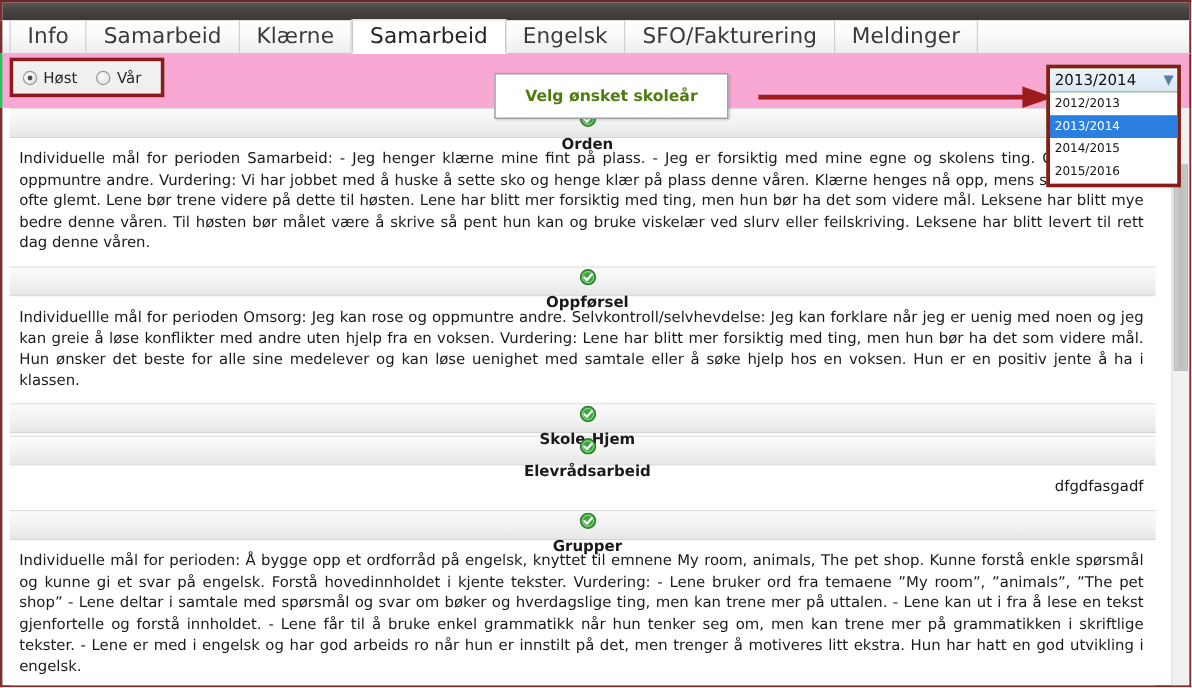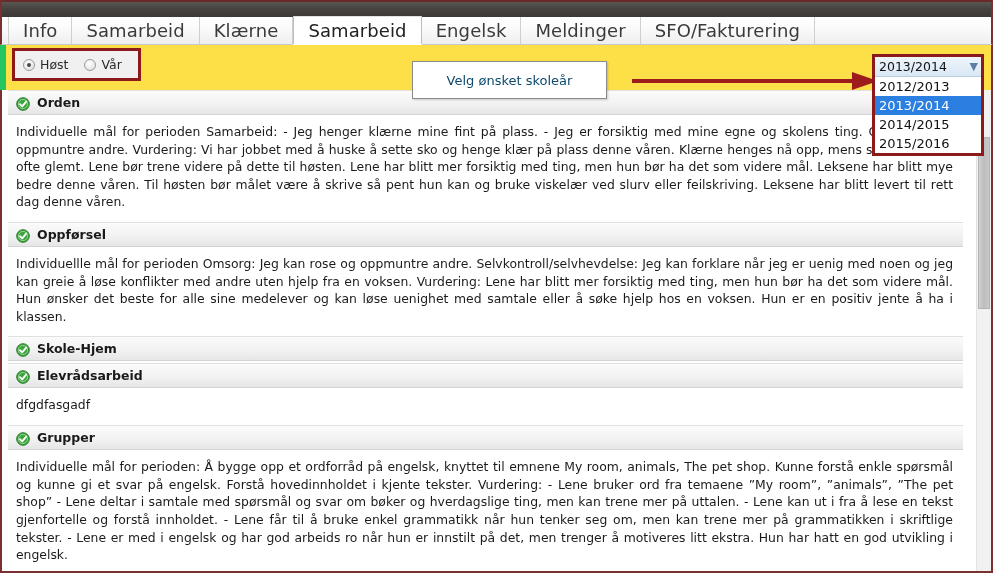--- a/index.html
+++ b/index.html
@@ -67,22 +67,22 @@
     margin-top: -1px;
     box-shadow: 0 1px 0 0 #ffffff;
     color: #222;
   }
 
   
   .toolbar {
     position: absolute;
     left: 0; top: 45px;
     width: 993px; height: 45px;
-    background: #fde047;
-    border-left: 6px solid #22c55e;
+    background: #f9a8d4;
+    border-left: 2px solid #22c55e;
     border-right: 2px solid #7a3030;
   }
 
   .period-box {
     position: absolute;
     left: 6px; top: 3px;
     width: 129px; height: 33px;
     border: 3px solid #8c1a1a;
     background: #f0f0f0;
     display: flex;
@@ -119,23 +119,24 @@
   .callout {
     position: absolute;
     left: 412px; top: 61px;
     width: 195px; height: 38px;
     background: #ffffff;
     border: 1px solid #8a8a8a;
     display: flex;
     align-items: center;
     justify-content: center;
     font-size: 13px;
-    color: #0c4a6e;
+    color: #4d7c0f;
     box-shadow: 1px 1px 2px rgba(0,0,0,0.18);
     z-index: 40;
+    font-weight: bold;
   }
 
   .arrow-wrap {
     position: absolute;
     left: 630px; top: 70px;
     width: 250px; height: 22px;
     z-index: 39;
   }
 
   
@@ -166,21 +167,21 @@
   }
   .dd-list {
     background: #ffffff;
     padding: 0;
   }
   .dd-item {
     height: 19px;
     display: flex;
     align-items: center;
     padding-left: 4px;
-    font-size: 13px;
+    font-size: 10px;
     color: #111;
     cursor: pointer;
   }
   .dd-item.sel {
     background: #2a7fe0;
     color: #ffffff;
   }
 
   
   .content {
@@ -204,20 +205,21 @@
 
   .sec-head {
     height: 25px;
     display: flex;
     align-items: center;
     gap: 7px;
     padding-left: 8px;
     background: linear-gradient(to bottom, #fbfbfb 0%, #f2f2f2 55%, #e6e6e6 100%);
     border-top: 1px solid #e0e0e0;
     border-bottom: 1px solid #d4d4d4;
+    flex-direction: column;
   }
   .sec-title {
     font-size: 12.5px;
     font-weight: bold;
     color: #1a1a1a;
   }
   .chk {
     width: 14px; height: 14px;
     flex: none;
     position: relative;
@@ -225,21 +227,21 @@
 
   .sec-body {
     background: #ffffff;
     padding: 8px 10px 9px 8px;
     font-size: 12.4px;
     line-height: 1.42;
     color: #1b1b1b;
     text-align: justify;
     text-justify: inter-word;
   }
-  .sec-body.short { text-align: left; }
+  .sec-body.short { text-align: right; }
 
   
   .sb-track {
     position: absolute;
     right: 2px; top: 90px;
     width: 15px;
     height: 481px;
     background: #f1f1f1;
     border-left: 1px solid #e2e2e2;
     z-index: 30;
@@ -260,22 +262,22 @@
 
   <div class="topbar"></div>
 
   <div class="tabstrip">
     <div class="tabs" id="tabs-host">
         <div class="tab">Info</div>
         <div class="tab">Samarbeid</div>
         <div class="tab">Klærne</div>
         <div class="tab active">Samarbeid</div>
         <div class="tab">Engelsk</div>
+        <div class="tab">SFO/Fakturering</div>
         <div class="tab">Meldinger</div>
-        <div class="tab">SFO/Fakturering</div>
       </div>
   </div>
 
   <div class="toolbar">
     <div class="period-box">
       <label class="radio-opt">
         <span class="radio checked"></span>
         <span>Høst</span>
       </label>
       <label class="radio-opt">

